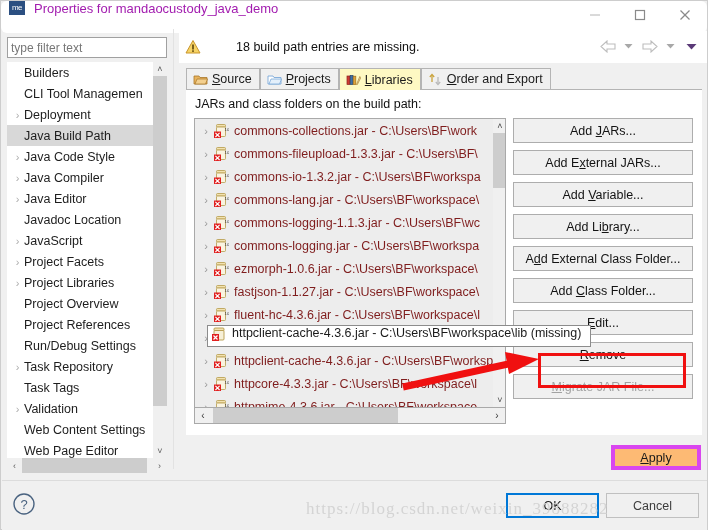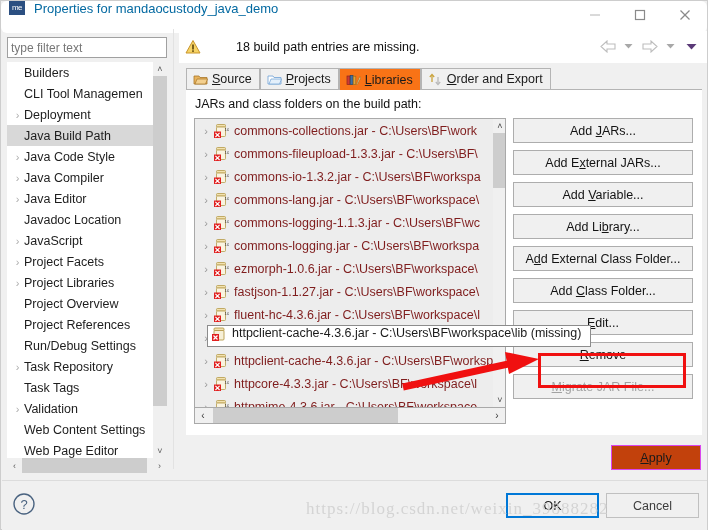--- a/index.html
+++ b/index.html
@@ -28,21 +28,21 @@
     display:flex; border-radius:6px;
   }
   #app-icon {
     width:16px; height:14px; margin-left:8px;
     background:#2b4f81; color:#fff;
     font-size:8px; line-height:14px; text-align:center;
     font-family:"Liberation Sans", sans-serif;
     letter-spacing:-0.5px;
   }
   #title-text {
-    margin-left:9px; font-size:13px; color:#0369a1;
+    margin-left:9px; font-size:13px; color:#a21caf;
     white-space:nowrap;
   }
   .win-btn {
     width:45px; height:28px; display:flex;
     align-items:center; justify-content:center;
     color:#777;
   }
   #win-controls { position:absolute; right:0; top:0; display:flex; }
 
   
@@ -109,21 +109,21 @@
     border-bottom:1px solid #b4b4b4;
     display:flex; align-items:flex-end;
   }
   .tab {
     height:21px; display:flex; align-items:center; gap:4px;
     padding:0 7px 0 6px;
     border:1px solid #b4b4b4; border-bottom:none;
     background:#f0f0f0; font-size:12.5px;
     position:relative;
   }
-  .tab.active { background:#f97316; margin-bottom:-1px; height:22px;margin-top:48px; }
+  .tab.active { background:#fef9c3; margin-bottom:-1px; height:22px;margin-top:48px; }
   .tab .u { text-decoration:underline; }
   .tab-ico { width:15px; height:13px; display:block; }
 
   
   #content {
     position:absolute; left:185px; top:89px; width:516px; height:345px;
     background:#fff;
   }
   #list-label { position:absolute; left:9px; top:7px; font-size:12.5px; color:#111; }
 
@@ -164,21 +164,21 @@
     background:#f0f0f0; border:1px solid #adadad;
     font-family:"Liberation Sans", sans-serif; font-size:12.5px;
     color:#131313; display:flex; align-items:center; justify-content:center;
   }
   .sbtn.disabled { color:#a2a2a2; }
   .sbtn .u { text-decoration:underline; }
 
   
   #apply-btn {
     position:absolute; left:610px; top:444px; width:90px; height:25px;
-    background:#c2410c; border:1px solid #d946ef;
+    background:#fdba74; border:4px solid #d946ef;
     font-size:12.5px; display:flex; align-items:center; justify-content:center;
   }
 
   
   #bottombar {
     position:absolute; left:1px; top:479px; width:705px; height:50px;
     background:#f0f0f0; border-top:1px solid #dcdcdc;
   }
   #help-icon { position:absolute; left:10px; top:11px; width:24px; height:24px; }
   #ok-btn {

